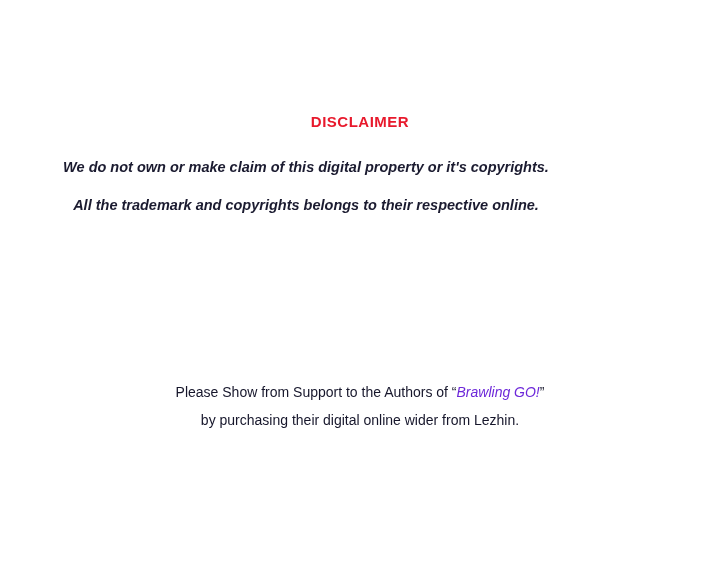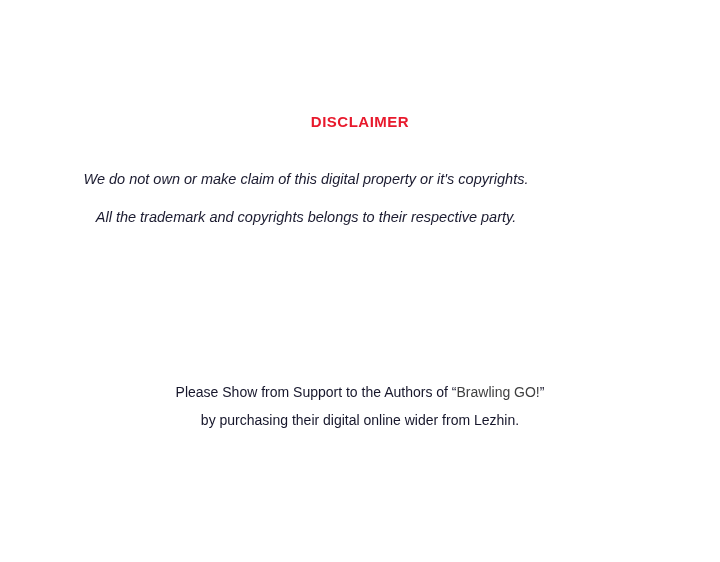--- a/index.html
+++ b/index.html
@@ -26,24 +26,25 @@
     left: 0;
     width: 720px;
     text-align: center;
     font-size: 15px;
     font-weight: bold;
     letter-spacing: 0.5px;
     color: #e8192c;
   }
   .body-block {
     position: absolute;
-    top: 164px;
+    top: 152px;
     left: 0;
     width: 612px;
     text-align: center;
+    font-weight: bold;
   }
   .body-line {
     font-size: 14.5px;
     font-style: italic;
     line-height: 30px;
     color: #1b1b30;
     white-space: nowrap;
   }
   .spacer-line {
     height: 8px;
@@ -55,38 +56,39 @@
     width: 720px;
     text-align: center;
   }
   .support-line {
     font-size: 14px;
     line-height: 28px;
     color: #16162b;
     white-space: nowrap;
   }
   .title-emphasis {
-    color: #404040;
+    color: #6d28d9;
+    font-style: italic;
   }
   .quote {
     color: #16162b;
     font-style: normal;
   }
 </style>
 </head>
 <body>
 
 <div class="page">
 
   <div class="disclaimer-title">DISCLAIMER</div>
 
   <div class="body-block">
     <div class="body-line">We do not own or make claim of this digital property or it's copyrights.</div>
     <div class="spacer-line"></div>
-    <div class="body-line">All the trademark and copyrights belongs to their respective party.</div>
+    <div class="body-line">All the trademark and copyrights belongs to their respective online.</div>
   </div>
 
   <div class="support-block">
     <div class="support-line">
       <span>Please Show from Support to the Authors of </span><span class="quote">“</span><span class="title-emphasis">Brawling GO!</span><span class="quote">”</span>
     </div>
     <div class="support-line">by purchasing their digital online wider from Lezhin.</div>
   </div>
 
 </div>

